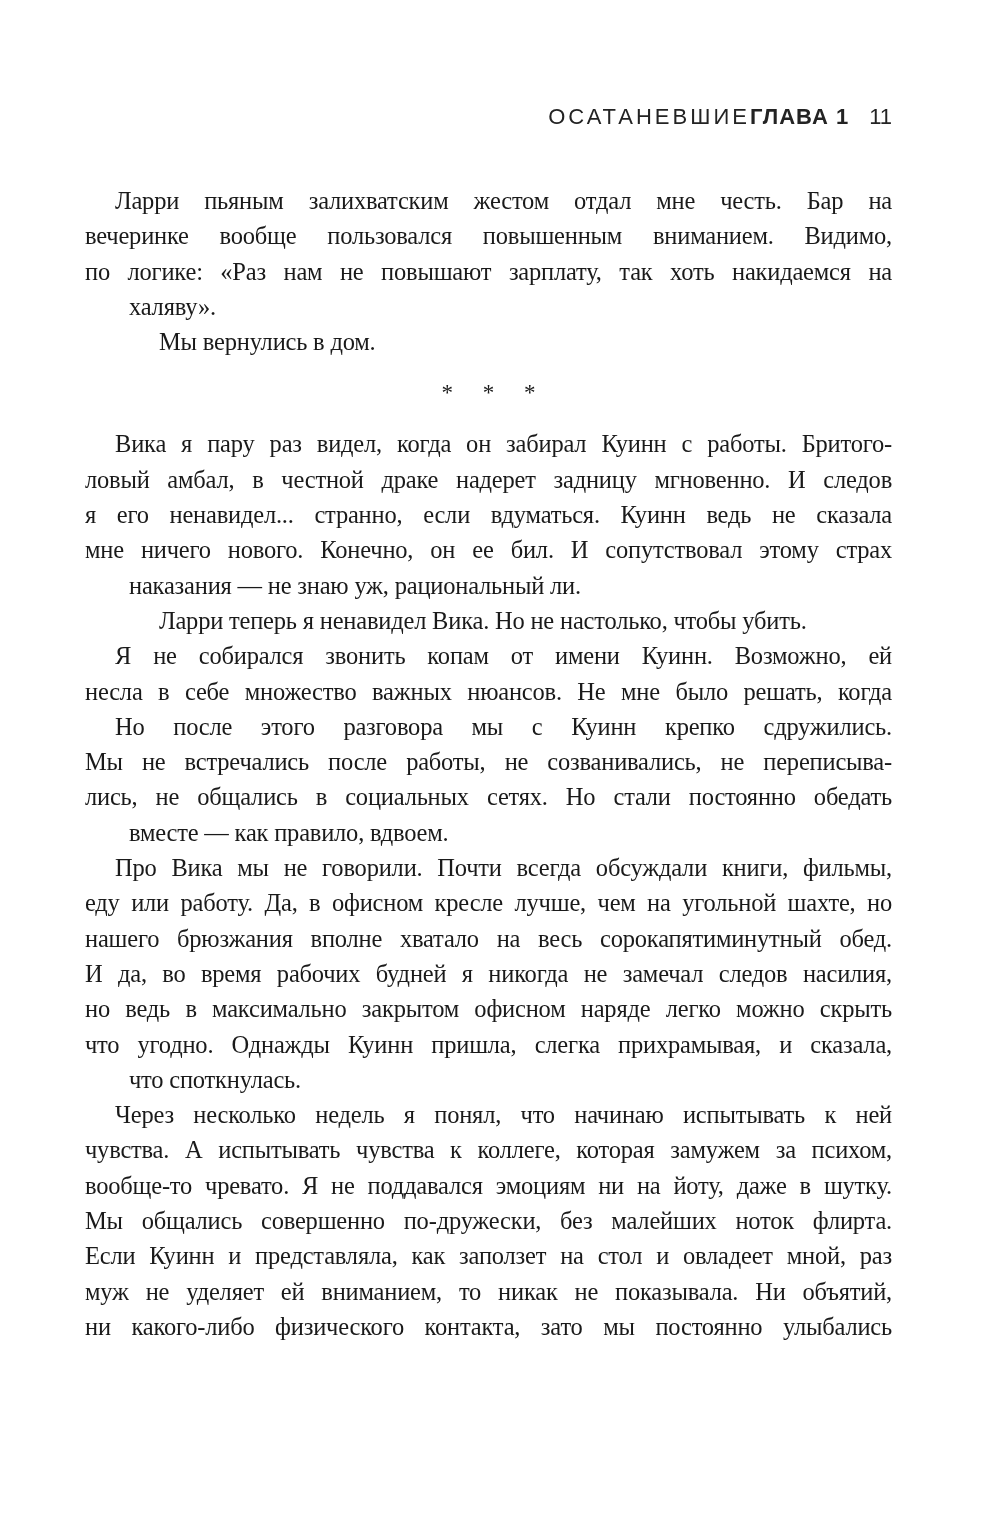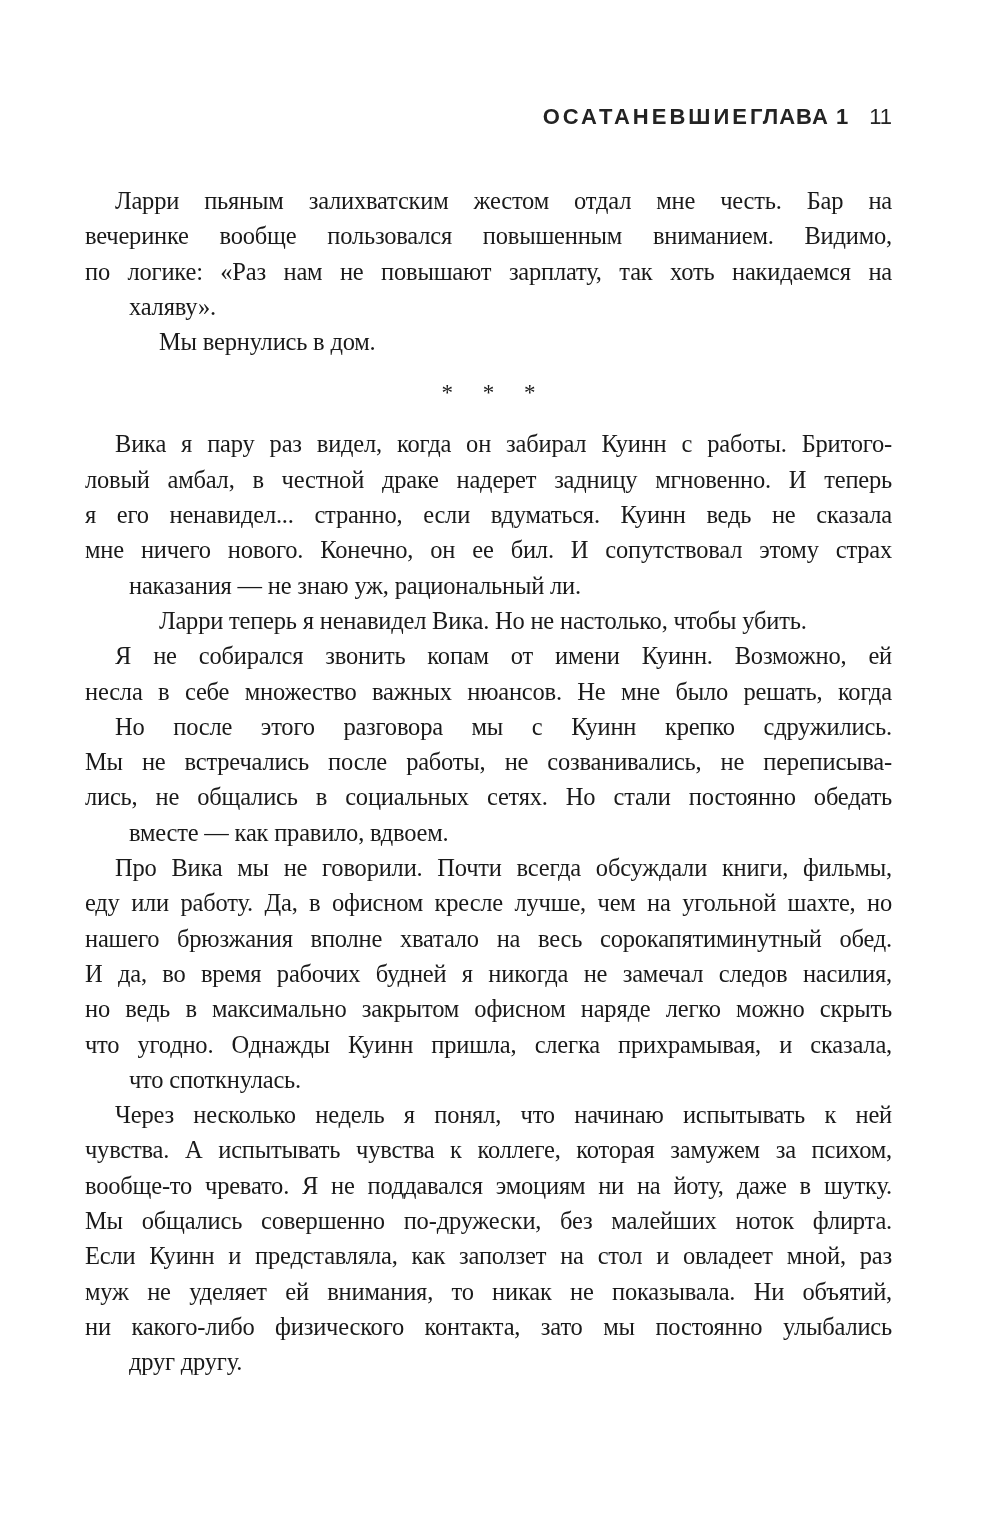--- a/index.html
+++ b/index.html
@@ -18,21 +18,21 @@
     top: 104px;
     right: 108px;
     display: flex;
     align-items: baseline;
     font-family: "Liberation Sans", "DejaVu Sans", sans-serif;
     color: #232323;
     white-space: nowrap;
   }
   .running-head .book-title {
     font-size: 22px;
-    font-weight: bold;
+    font-weight: normal;
     letter-spacing: 3px;
     text-align: center;
   }
   .running-head .chapter {
     font-size: 22px;
     font-weight: bold;
     letter-spacing: 1px;
   }
   .running-head .page-number {
     font-size: 22px;
@@ -93,21 +93,21 @@
       <div class="text-line last">халяву».</div>
     </div>
     <div class="paragraph">
       <div class="text-line first last">Мы вернулись в дом.</div>
     </div>
     <div class="section-separator">
       <span class="asterisks">* * *</span>
     </div>
     <div class="paragraph">
       <div class="text-line first">Вика я пару раз видел, когда он забирал Куинн с работы. Бритого-</div>
-      <div class="text-line">ловый амбал, в честной драке надерет задницу мгновенно. И теперь</div>
+      <div class="text-line">ловый амбал, в честной драке надерет задницу мгновенно. И следов</div>
       <div class="text-line">я его ненавидел... странно, если вдуматься. Куинн ведь не сказала</div>
       <div class="text-line">мне ничего нового. Конечно, он ее бил. И сопутствовал этому страх</div>
       <div class="text-line last">наказания — не знаю уж, рациональный ли.</div>
     </div>
     <div class="paragraph">
       <div class="text-line first last">Ларри теперь я ненавидел Вика. Но не настолько, чтобы убить.</div>
     </div>
     <div class="paragraph">
       <div class="text-line first">Я не собирался звонить копам от имени Куинн. Возможно, ей</div>
       <div class="text-line">несла в себе множество важных нюансов. Не мне было решать, когда</div>
@@ -126,17 +126,16 @@
       <div class="text-line">но ведь в максимально закрытом офисном наряде легко можно скрыть</div>
       <div class="text-line">что угодно. Однажды Куинн пришла, слегка прихрамывая, и сказала,</div>
       <div class="text-line last">что споткнулась.</div>
     </div>
     <div class="paragraph">
       <div class="text-line first">Через несколько недель я понял, что начинаю испытывать к ней</div>
       <div class="text-line">чувства. А испытывать чувства к коллеге, которая замужем за психом,</div>
       <div class="text-line">вообще-то чревато. Я не поддавался эмоциям ни на йоту, даже в шутку.</div>
       <div class="text-line">Мы общались совершенно по-дружески, без малейших ноток флирта.</div>
       <div class="text-line">Если Куинн и представляла, как заползет на стол и овладеет мной, раз</div>
-      <div class="text-line">муж не уделяет ей внимания, то никак не показывала. Ни объятий,</div>
+      <div class="text-line">муж не уделяет ей вниманием, то никак не показывала. Ни объятий,</div>
       <div class="text-line">ни какого-либо физического контакта, зато мы постоянно улыбались</div>
-      <div class="text-line last">друг другу.</div>
     </div>
   </div>
 
 </body></html>

